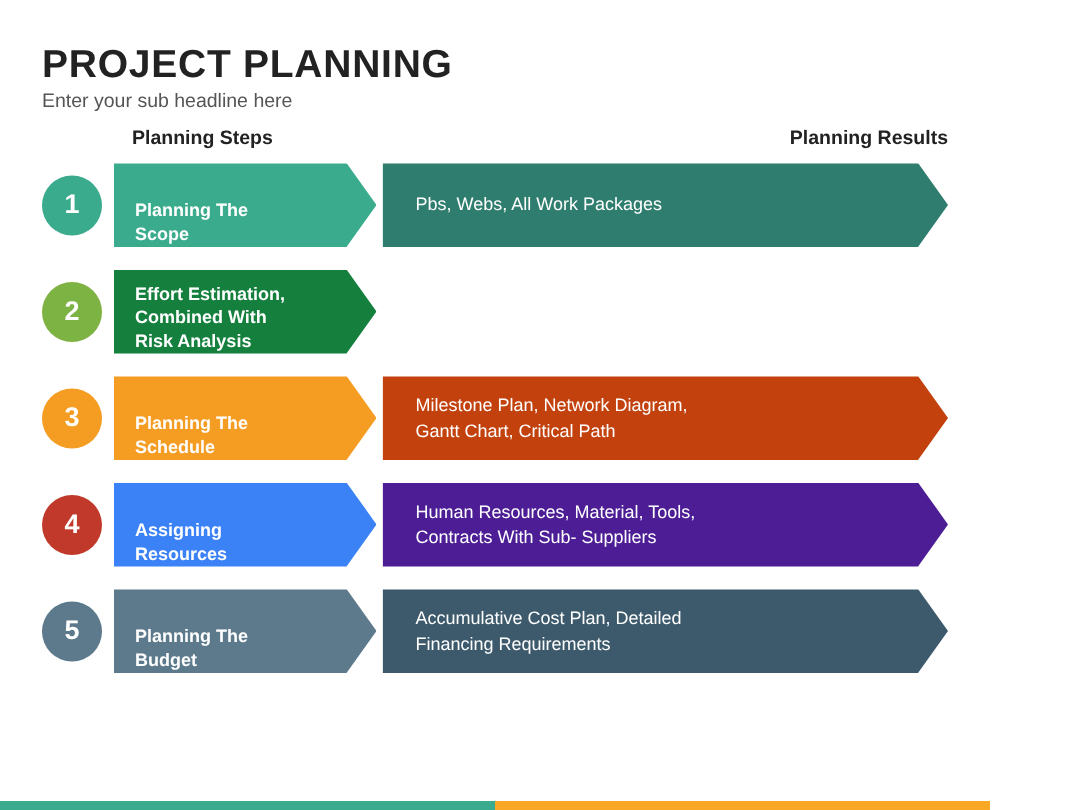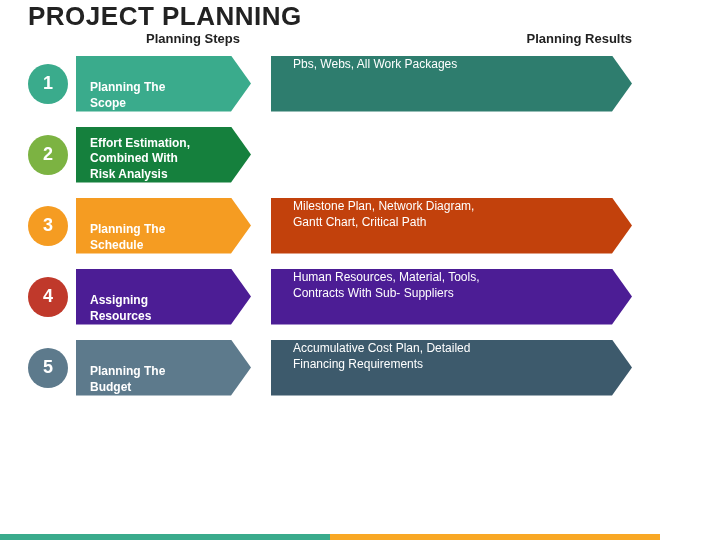--- a/index.html
+++ b/index.html
@@ -6,21 +6,21 @@
     body {
       width: 720px;
       height: 540px;
       font-family: 'Segoe UI', Arial, sans-serif;
       background: #fff;
       overflow: hidden;
     }
     .page {
       width: 660px;
       height: 540px;
-      padding: 2px 28px 10px 28px;
+      padding: 28px 28px 10px 28px;
       position: relative;
     }
     .main-title {
       font-size: 26px;
       font-weight: 900;
       color: #222;
       letter-spacing: 0.5px;
       line-height: 1.1;
     }
     .sub-headline {
@@ -37,21 +37,20 @@
     }
     .table-header {
       display: flex;
       margin-bottom: 5px;
       padding-left: 60px;
     }
     .th {
       font-weight: 700;
       font-size: 13px;
       color: #222;
-      text-align: center;
     }
     .th-steps { width: 210px; }
     .th-results { flex: 1; text-align: right; }
     .rows-container {
       display: flex;
       flex-direction: column;
       gap: 5px;
     }
     .row {
       display: flex;
@@ -87,62 +86,63 @@
       color: #fff;
       width: 175px;
       flex-shrink: 0;
       clip-path: polygon(0 0, calc(100% - 20px) 0, 100% 50%, calc(100% - 20px) 100%, 0 100%);
     }
     
     .arrow-right {
       position: relative;
       height: 56px;
       display: flex;
-      align-items: flex-start;
+      align-items: center;
       padding-left: 22px;
       padding-right: 28px;
       font-size: 12px;
       color: #fff;
       flex: 1;
-      margin-left: 20px;
+      margin-left: 4px;
       clip-path: polygon(0 0, calc(100% - 20px) 0, 100% 50%, calc(100% - 20px) 100%, 0 100%);
     }
     
     .row-1 .circle { background: #3aab8c; }
     .row-1 .arrow-left { background: #3aab8c; }
     .row-1 .arrow-right { background: #2e7d6e; }
     
     .row-2 .circle { background: #7cb342; }
     .row-2 .arrow-left { background: #15803d; }
     .row-2 .arrow-right { background: #558b2f; }
     
     .row-3 .circle { background: #f59c22; }
     .row-3 .arrow-left { background: #f59c22; }
     .row-3 .arrow-right { background: #c2410c; }
     
     .row-4 .circle { background: #c0392b; }
-    .row-4 .arrow-left { background: #4c1d95; }
+    .row-4 .arrow-left { background: #3b82f6; }
     .row-4 .arrow-right { background: #4c1d95; }
     
     .row-5 .circle { background: #5d7a8c; }
     .row-5 .arrow-left { background: #5d7a8c; }
     .row-5 .arrow-right { background: #3d5a6c; }
 
     .arrow-left-text {
       line-height: 1.3;
     }
     .arrow-right-text {
       line-height: 1.4;
     }
   </style>
 </head>
 <body>
 
 <div class="page">
   <div class="main-title">PROJECT PLANNING</div>
+  <div class="sub-headline">Enter your sub headline here</div>
 
   <div class="table-header">
     <div class="th th-steps">Planning Steps</div>
     <div class="th th-results">Planning Results</div>
   </div>
 
   <div class="rows-container" id="rows-container">
 
   <div class="row row-1">
         <div class="circle">1</div>

